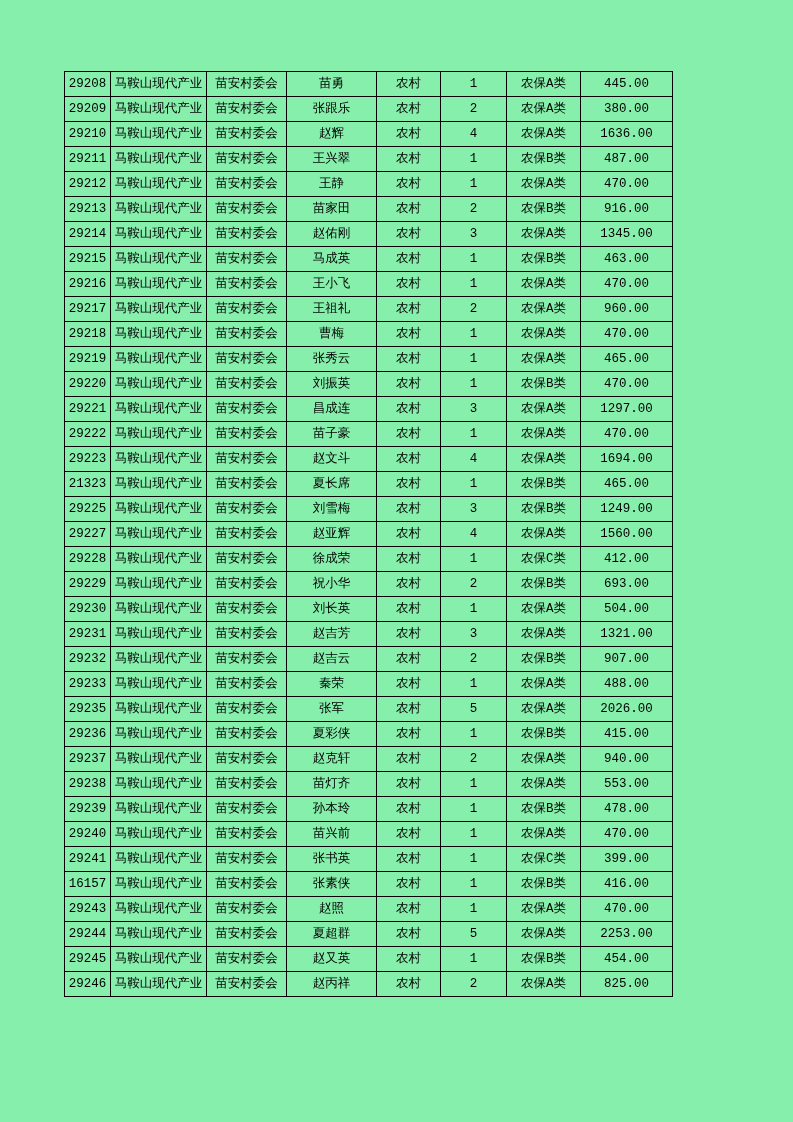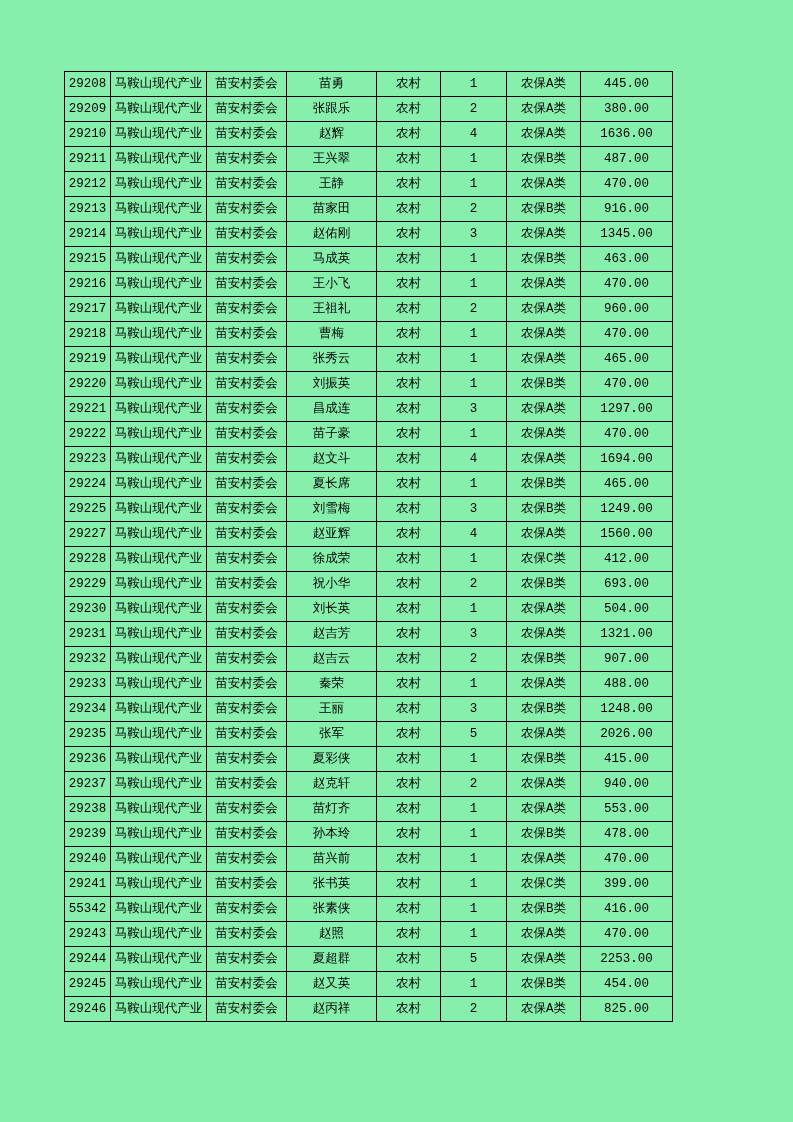--- a/index.html
+++ b/index.html
@@ -214,21 +214,21 @@
       <td>29223</td>
       <td>马鞍山现代产业</td>
       <td>苗安村委会</td>
       <td>赵文斗</td>
       <td>农村</td>
       <td>4</td>
       <td>农保A类</td>
       <td>1694.00</td>
     </tr>
         <tr>
-      <td>29224</td>
+      <td>21323</td>
       <td>马鞍山现代产业</td>
       <td>苗安村委会</td>
       <td>夏长席</td>
       <td>农村</td>
       <td>1</td>
       <td>农保B类</td>
       <td>465.00</td>
     </tr>
         <tr>
       <td>29225</td>
@@ -304,30 +304,20 @@
       <td>29233</td>
       <td>马鞍山现代产业</td>
       <td>苗安村委会</td>
       <td>秦荣</td>
       <td>农村</td>
       <td>1</td>
       <td>农保A类</td>
       <td>488.00</td>
     </tr>
         <tr>
-      <td>29234</td>
-      <td>马鞍山现代产业</td>
-      <td>苗安村委会</td>
-      <td>王丽</td>
-      <td>农村</td>
-      <td>3</td>
-      <td>农保B类</td>
-      <td>1248.00</td>
-    </tr>
-        <tr>
       <td>29235</td>
       <td>马鞍山现代产业</td>
       <td>苗安村委会</td>
       <td>张军</td>
       <td>农村</td>
       <td>5</td>
       <td>农保A类</td>
       <td>2026.00</td>
     </tr>
         <tr>
@@ -384,21 +374,21 @@
       <td>29241</td>
       <td>马鞍山现代产业</td>
       <td>苗安村委会</td>
       <td>张书英</td>
       <td>农村</td>
       <td>1</td>
       <td>农保C类</td>
       <td>399.00</td>
     </tr>
         <tr>
-      <td>55342</td>
+      <td>16157</td>
       <td>马鞍山现代产业</td>
       <td>苗安村委会</td>
       <td>张素侠</td>
       <td>农村</td>
       <td>1</td>
       <td>农保B类</td>
       <td>416.00</td>
     </tr>
         <tr>
       <td>29243</td>

